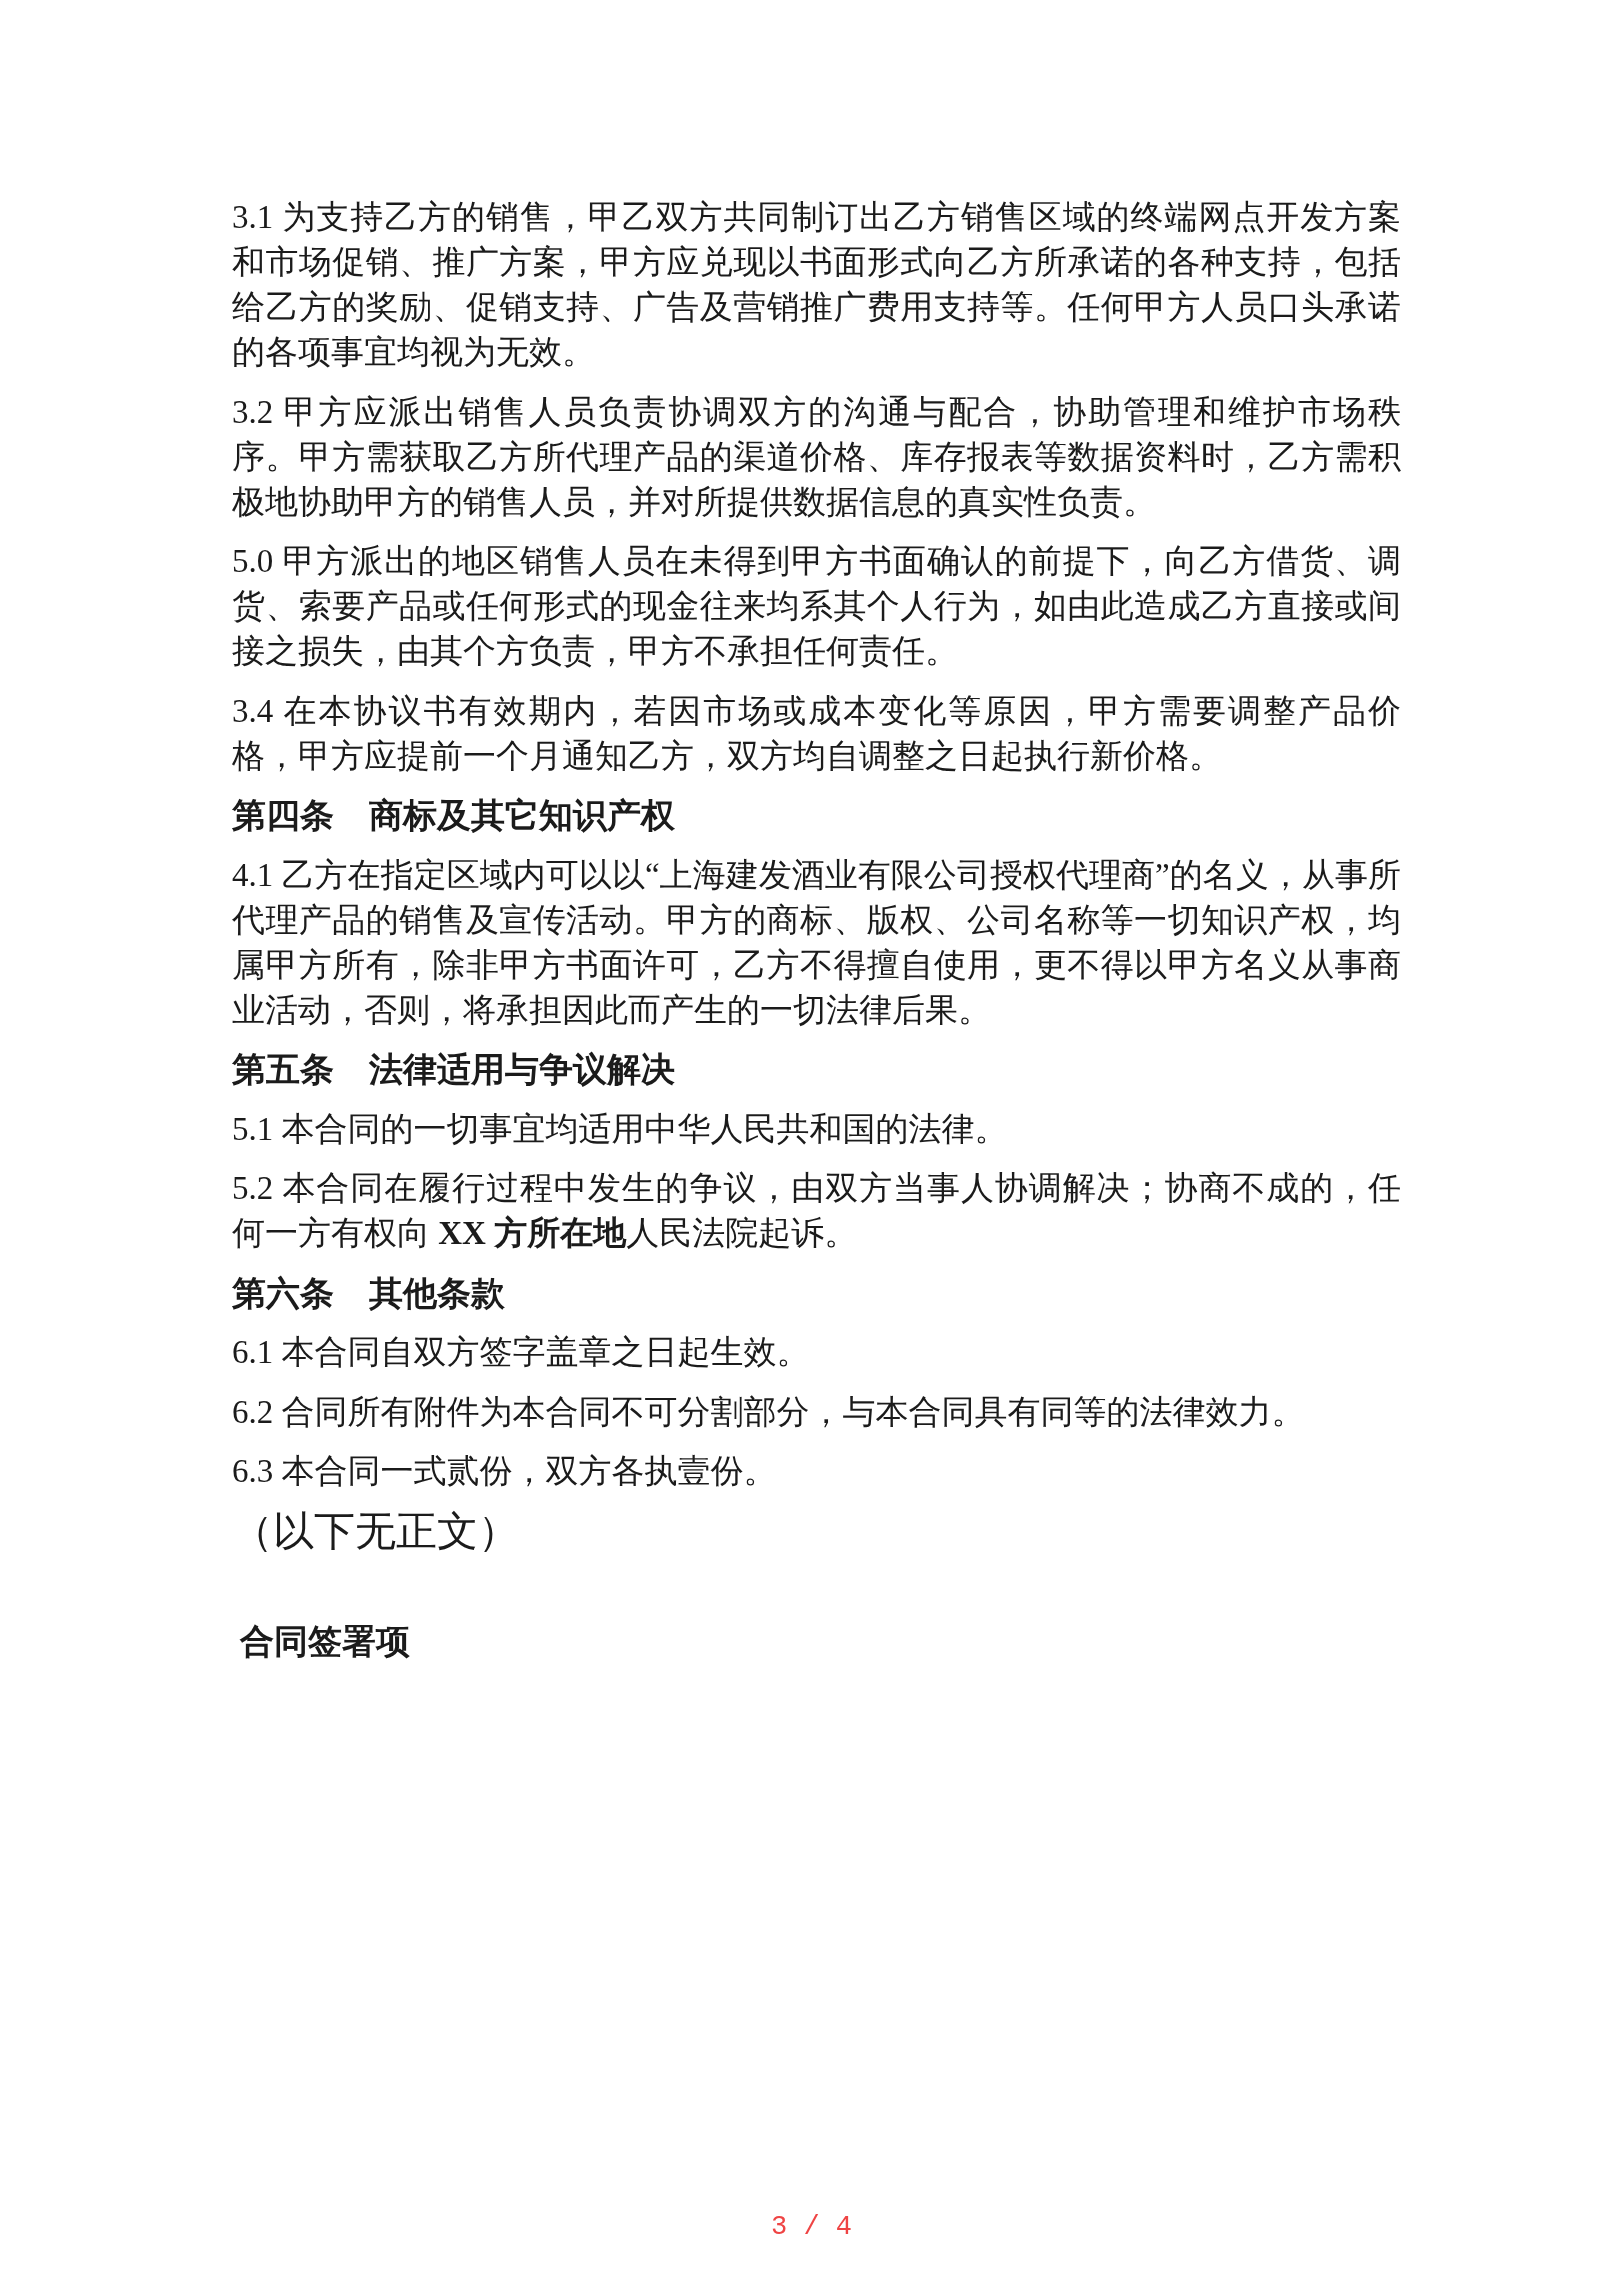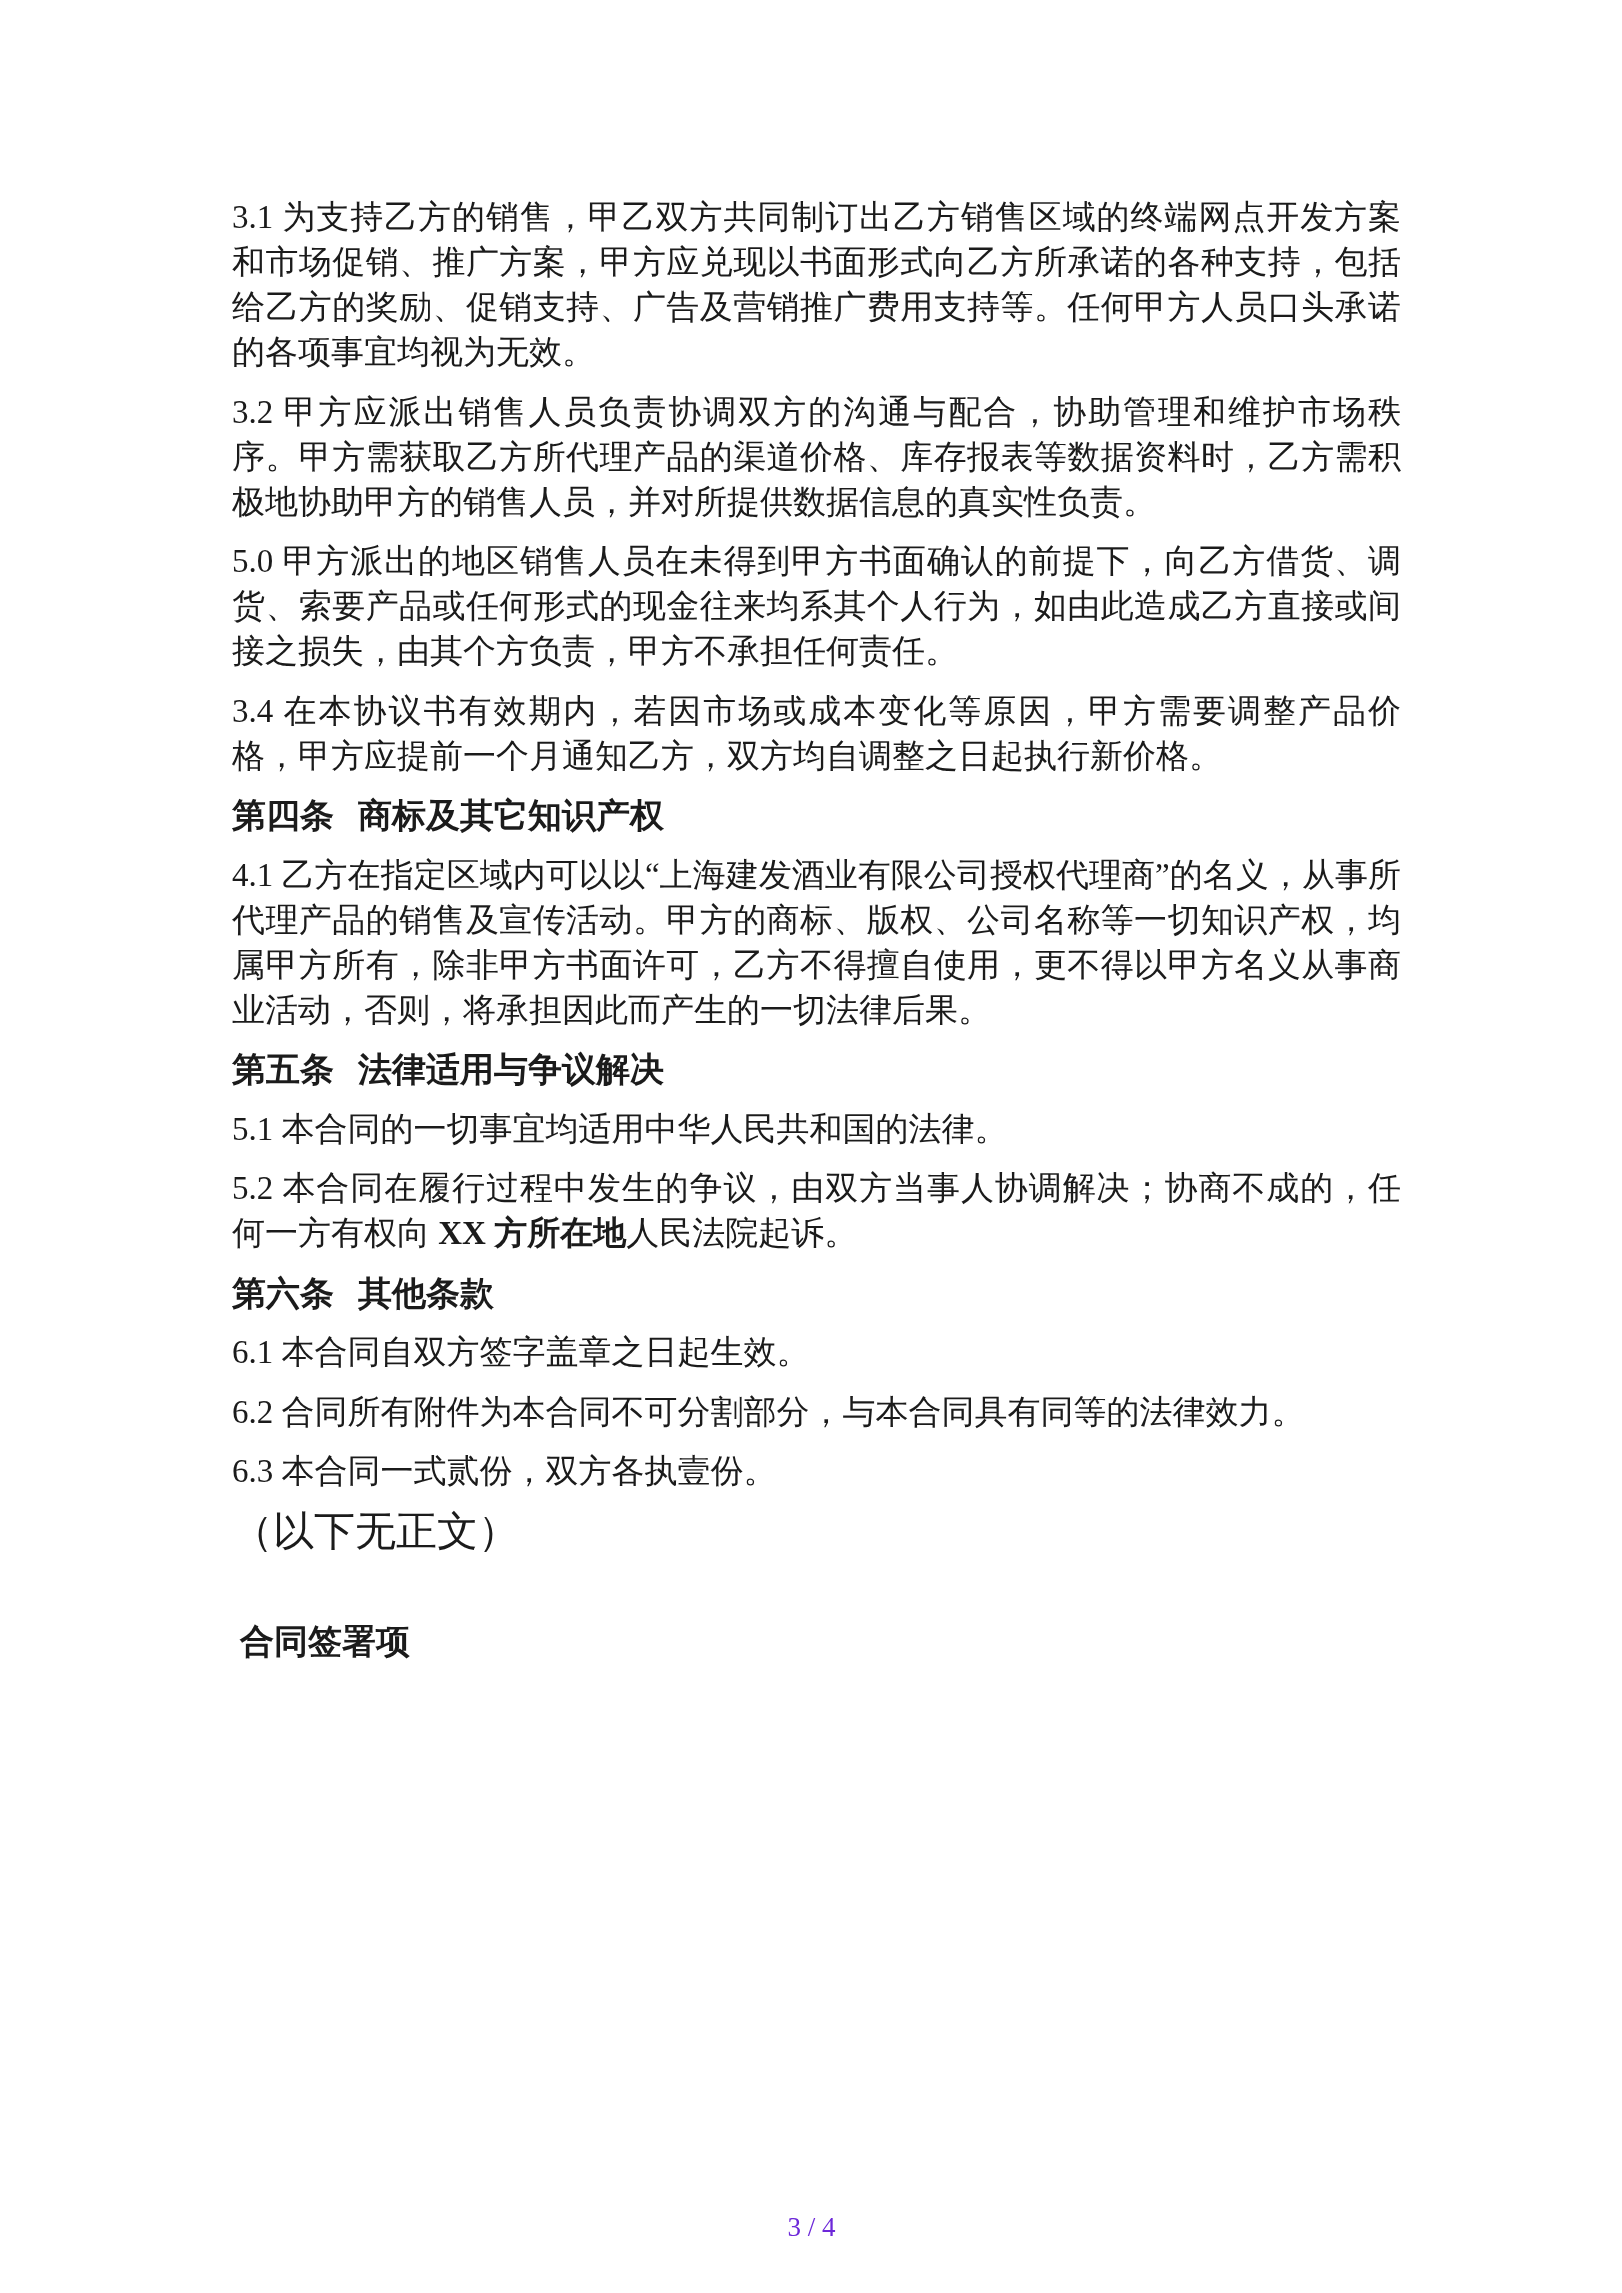--- a/index.html
+++ b/index.html
@@ -31,21 +31,21 @@
     word-break: break-all;
   }
   .heading {
     font-size: 34px;
     line-height: 45px;
     font-weight: bold;
     margin: 12.7px 0 14.5px 0;
   }
   .heading .sec-num {
     display: inline-block;
-    margin-right: 24px;
+    margin-right: 35px;
   }
   .bold-run {
     font-weight: bold;
   }
   .note-line {
     font-size: 41px;
     line-height: 45px;
     margin: 0 0 14.5px 0;
   }
   .signature-title {
@@ -55,21 +55,22 @@
     margin: 65px 0 0 8px;
   }
   .footer {
     position: absolute;
     left: 0;
     top: 2211px;
     width: 100%;
     text-align: center;
     font-size: 27px;
     line-height: 33px;
-    color: #6d28d9;
+    color: #ef4444;
+    font-family: Liberation Mono, monospace;
   }
 </style>
 </head>
 <body>
 
 <div class="page">
   <div class="content">
 
     <p class="para">3.1 为支持乙方的销售，甲乙双方共同制订出乙方销售区域的终端网点开发方案和市场促销、推广方案，甲方应兑现以书面形式向乙方所承诺的各种支持，包括给乙方的奖励、促销支持、广告及营销推广费用支持等。任何甲方人员口头承诺的各项事宜均视为无效。</p>
 

